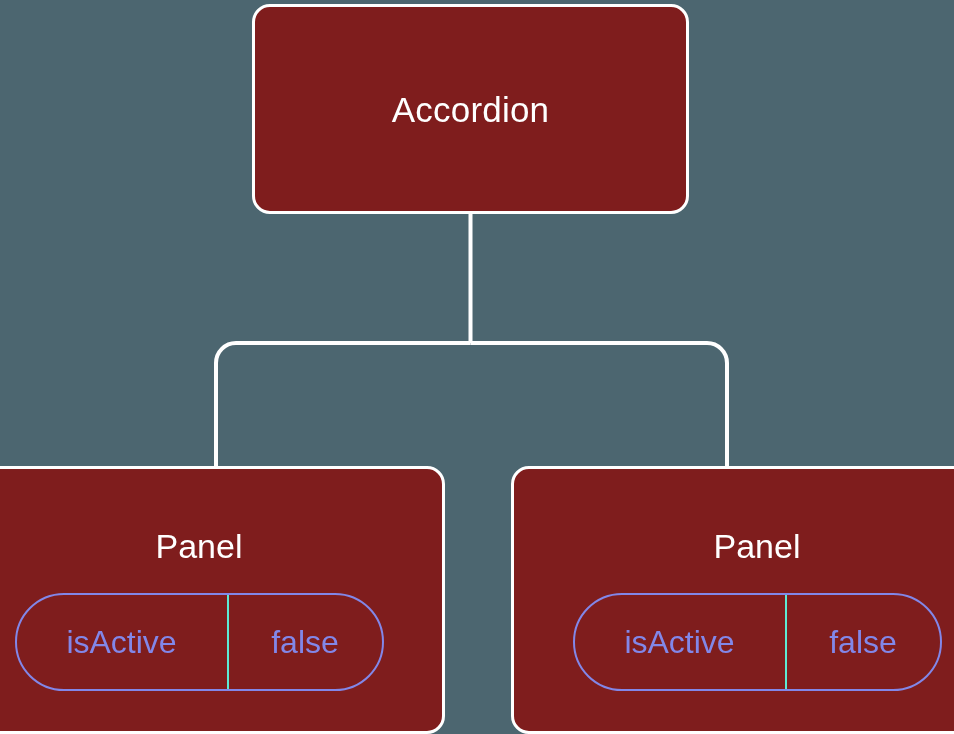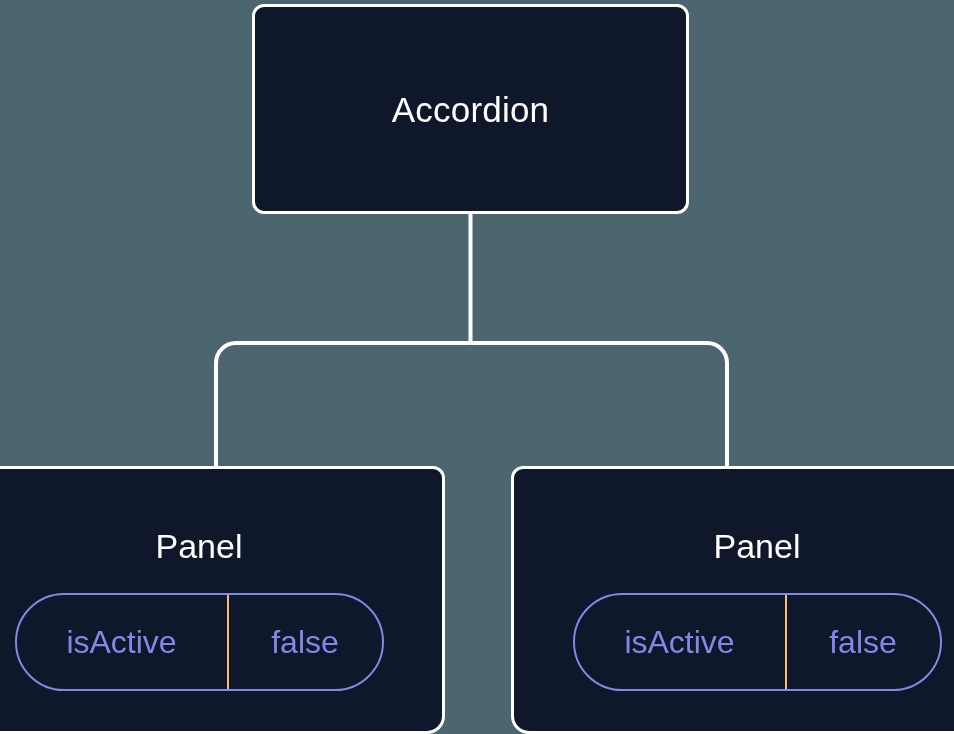--- a/index.html
+++ b/index.html
@@ -31,23 +31,23 @@
     top: 0;
     width: 954px;
     height: 734px;
     pointer-events: none;
     z-index: 1;
   }
 
   
   .node {
     position: absolute;
-    background: #0f172a;
+    background: #7f1d1d;
     border: 3px solid #ffffff;
-    border-radius: 12px;
+    border-radius: 18px;
     z-index: 2;
     display: flex;
     flex-direction: column;
     align-items: center;
   }
 
   .node-root {
     left: 252px;
     top: 4px;
     width: 437px;
@@ -111,21 +111,21 @@
     font-weight: 400;
     line-height: 1;
   }
 
   .state-key {
     width: 210px;
   }
 
   .state-value {
     width: 155px;
-    border-left: 2px solid #fdba74;
+    border-left: 2px solid #5eead4;
   }
 </style>
 </head>
 <body>
 
 <div id="canvas">
 
   <svg id="edges" viewBox="0 0 954 734" width="954" height="734" fill="none" xmlns="http://www.w3.org/2000/svg">
 
     <path d="M 470.5 213 L 470.5 343" stroke="#ffffff" stroke-width="4" stroke-linecap="butt"></path>

